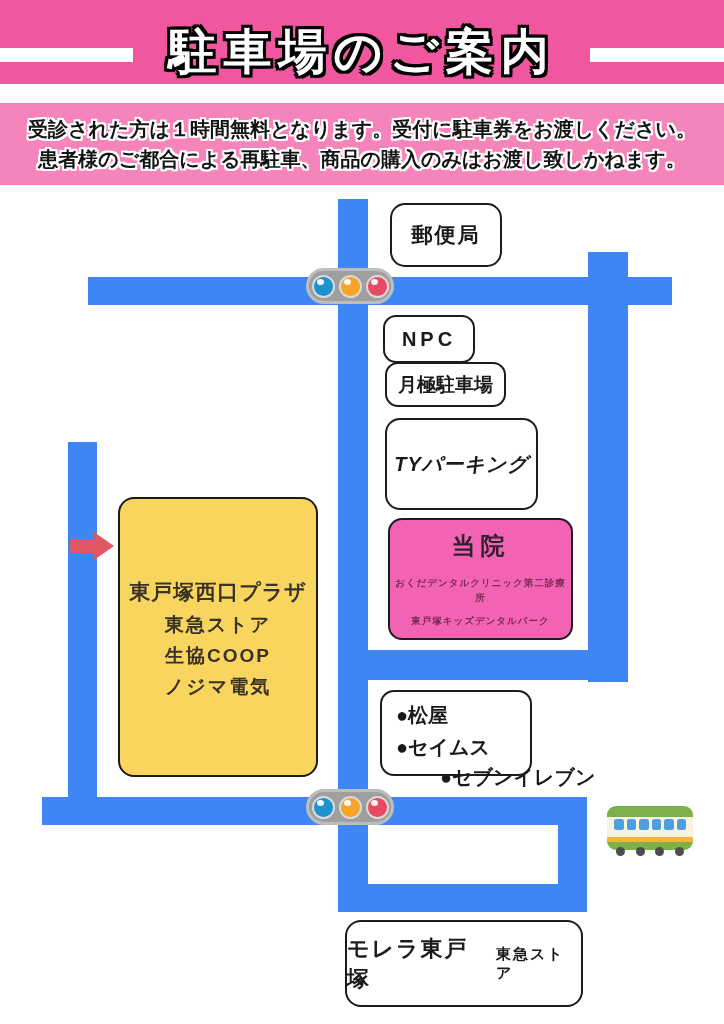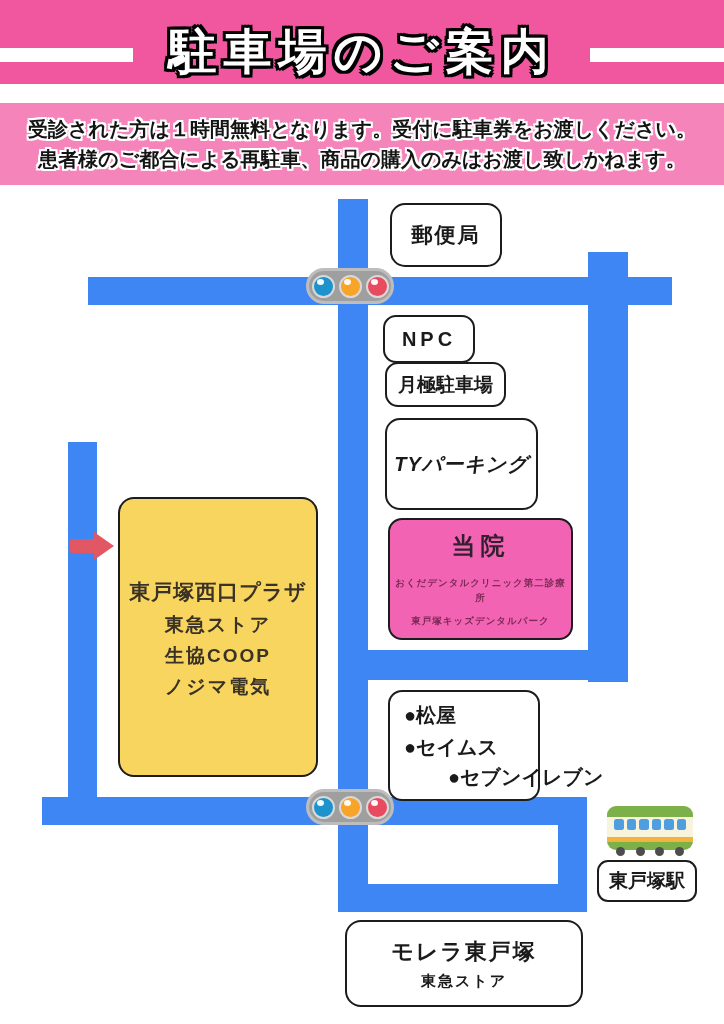--- a/index.html
+++ b/index.html
@@ -68,27 +68,27 @@
   .b-ty{left:385px;top:418px;width:153px;height:92px;font-size:20px;letter-spacing:1px;font-style:italic;}
   .b-clinic{left:388px;top:518px;width:185px;height:122px;background:var(--clinic-bg);
             flex-direction:column;border-radius:14px;}
   .b-clinic .clinic-title{font-size:24px;font-weight:800;letter-spacing:5px;color:#33202e;margin-bottom:5px;}
   .b-clinic .clinic-sub{font-size:9.5px;line-height:15px;letter-spacing:1px;color:var(--clinic-text);
                         font-weight:700;text-align:center;margin-top:8px;}
   .b-plaza{left:118px;top:497px;width:200px;height:280px;background:var(--plaza-bg);
            flex-direction:column;border-radius:16px;color:#3a3226;padding-top:6px;}
   .b-plaza .plaza-title{font-size:21px;font-weight:800;letter-spacing:1px;margin-bottom:3px;}
   .b-plaza .tenant{font-size:19px;line-height:31px;letter-spacing:2px;font-weight:600;}
-  .b-shops{left:388px;top:690px;width:152px;height:111px;border-radius:14px;}
+  .b-shops{left:380px;top:690px;width:152px;height:86px;border-radius:14px;}
   .b-shops .shop-line{position:absolute;font-size:20px;font-weight:600;white-space:nowrap;}
   .shop-1{left:14px;top:10px;}
   .shop-2{left:14px;top:42px;}
   .shop-3{left:58px;top:72px;}
   .b-station{left:597px;top:860px;width:100px;height:42px;font-size:19px;border-radius:11px;}
-  .b-morela{left:345px;top:920px;width:238px;height:87px;flex-direction:column;gap:5px;border-radius:16px;}
+  .b-morela{left:345px;top:920px;width:238px;height:87px;flex-direction:row;gap:5px;border-radius:16px;}
   .b-morela .morela-title{font-size:22px;font-weight:800;letter-spacing:2px;}
   .b-morela .morela-sub{font-size:15px;font-weight:600;letter-spacing:2px;}
 
   
   .train{position:absolute;left:607px;top:806px;width:86px;height:52px;}
   .train-body{width:86px;height:44px;border-radius:9px;overflow:hidden;background:var(--train-cream);}
   .t-roof{height:11px;background:var(--train-green);}
   .t-windows{height:15px;display:flex;gap:3px;padding:2px 7px 0;box-sizing:border-box;}
   .t-windows span{flex:1;background:var(--train-window);border-radius:2.5px;height:11px;}
   .t-gap{height:5px;}
@@ -191,22 +191,19 @@
       <div class="t-bottom"></div>
     </div>
     <div class="train-wheels">
       <span></span>
         <span></span>
         <span></span>
         <span></span>
     </div>
   </div>
 
-  <div class="mbox b-station">
-    <span>東戸塚駅</span>
-  </div>
 
   <div class="mbox b-morela">
     <div class="morela-title">モレラ東戸塚</div>
     <div class="morela-sub">東急ストア</div>
   </div>
 
 </div>
 
 </body></html>

